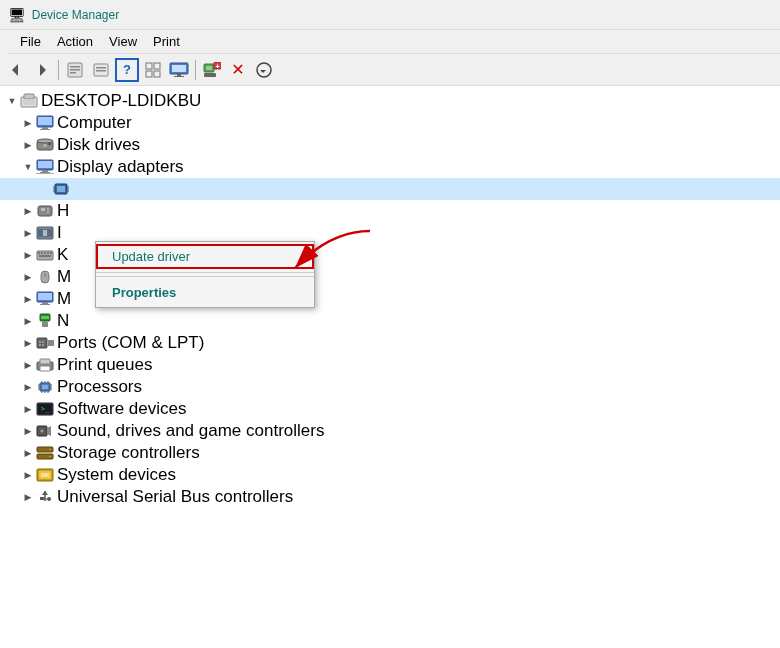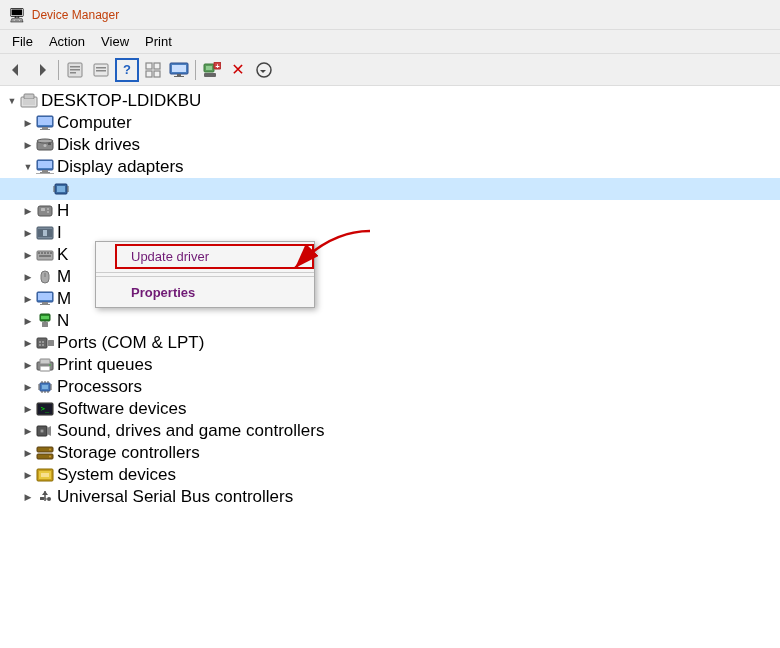--- a/index.html
+++ b/index.html
@@ -18,31 +18,32 @@
       background: #f0f0f0;
       padding: 4px 8px;
       display: flex;
       align-items: center;
       gap: 6px;
       border-bottom: 1px solid #ddd;
       height: 30px;
     }
     .title-bar-text {
       font-size: 12px;
-      color: #c2410c;
+      color: #0f766e;
     }
 
     
     .menu-bar {
       background: #f0f0f0;
       display: flex;
       align-items: center;
       height: 24px;
       padding: 0 4px;
       border-bottom: 1px solid #ddd;
+      margin-left: 8px;
     }
     .menu-item {
       padding: 2px 8px;
       cursor: pointer;
       font-size: 13px;
     }
 
     
     .toolbar {
       background: #f0f0f0;
@@ -130,22 +131,21 @@
       background: #f5f5f5;
       border: 1px solid #aaa;
       box-shadow: 2px 2px 6px rgba(0,0,0,0.3);
       z-index: 100;
       padding: 2px 0;
     }
     .ctx-item {
       padding: 5px 16px;
       cursor: pointer;
       font-size: 13px;
-      color: #701a75;
-      margin-left: 19px;
+      color: #0f766e;
     }
     .ctx-item.highlighted {
       outline: 2px solid #cc0000;
       outline-offset: -2px;
     }
     .ctx-separator {
       height: 1px;
       background: #ccc;
       margin: 3px 0;
     }

